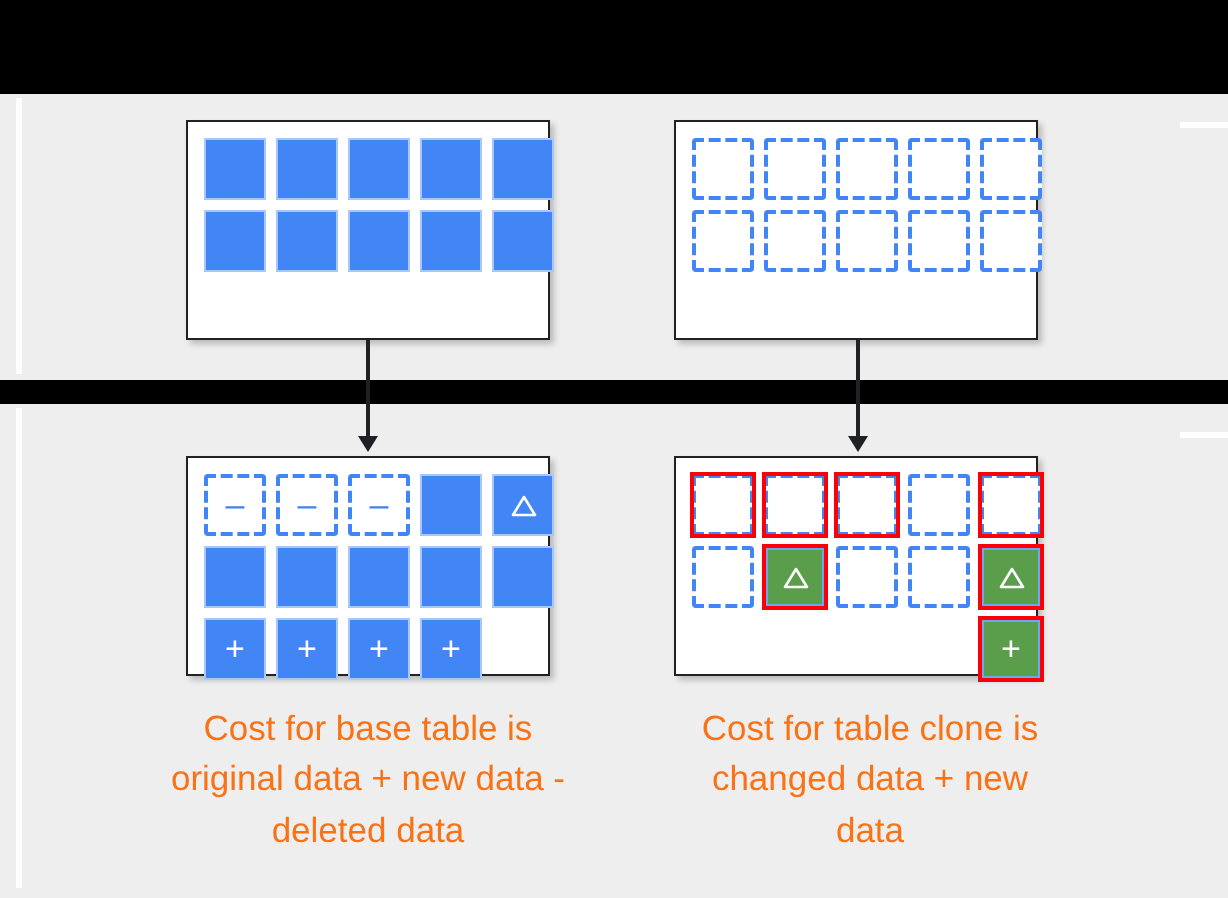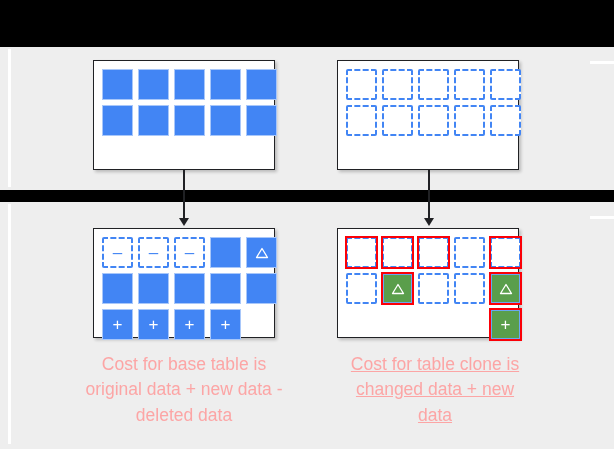--- a/index.html
+++ b/index.html
@@ -109,21 +109,21 @@
     width: 0; height: 0;
     border-left: 5px solid transparent;
     border-right: 5px solid transparent;
     border-top: 8px solid #202124;
   }
 
   
   .caption {
     position: absolute;
     text-align: center;
-    color: #fca5a5;
+    color: #f97316;
     font-size: 17.5px;
     line-height: 1.45;
     font-family: "Liberation Sans", sans-serif;
   }
 </style>
 </head>
 <body>
 
 <div class="panel" id="panel-top">
   <div class="rail" style="left:8px; top:2px; height:138px;"></div>
@@ -232,13 +232,13 @@
       <div class="cell empty"></div>
       <div class="cell empty"></div>
       <div class="cell empty"></div>
       <div class="cell green ring">
         <span class="glyph plus-white">+</span>
       </div>
     </div>
 </div>
 
 <div class="caption" id="caption-left" style="left:73px; top:352px; width:222px;">Cost for base table is original data + new data - deleted data</div>
-<div class="caption" id="caption-right" style="left:340px; top:352px; width:190px;text-decoration:underline;">Cost for table clone is changed data + new data</div>
+<div class="caption" id="caption-right" style="left:340px; top:352px; width:190px;">Cost for table clone is changed data + new data</div>
 
 </body></html>

